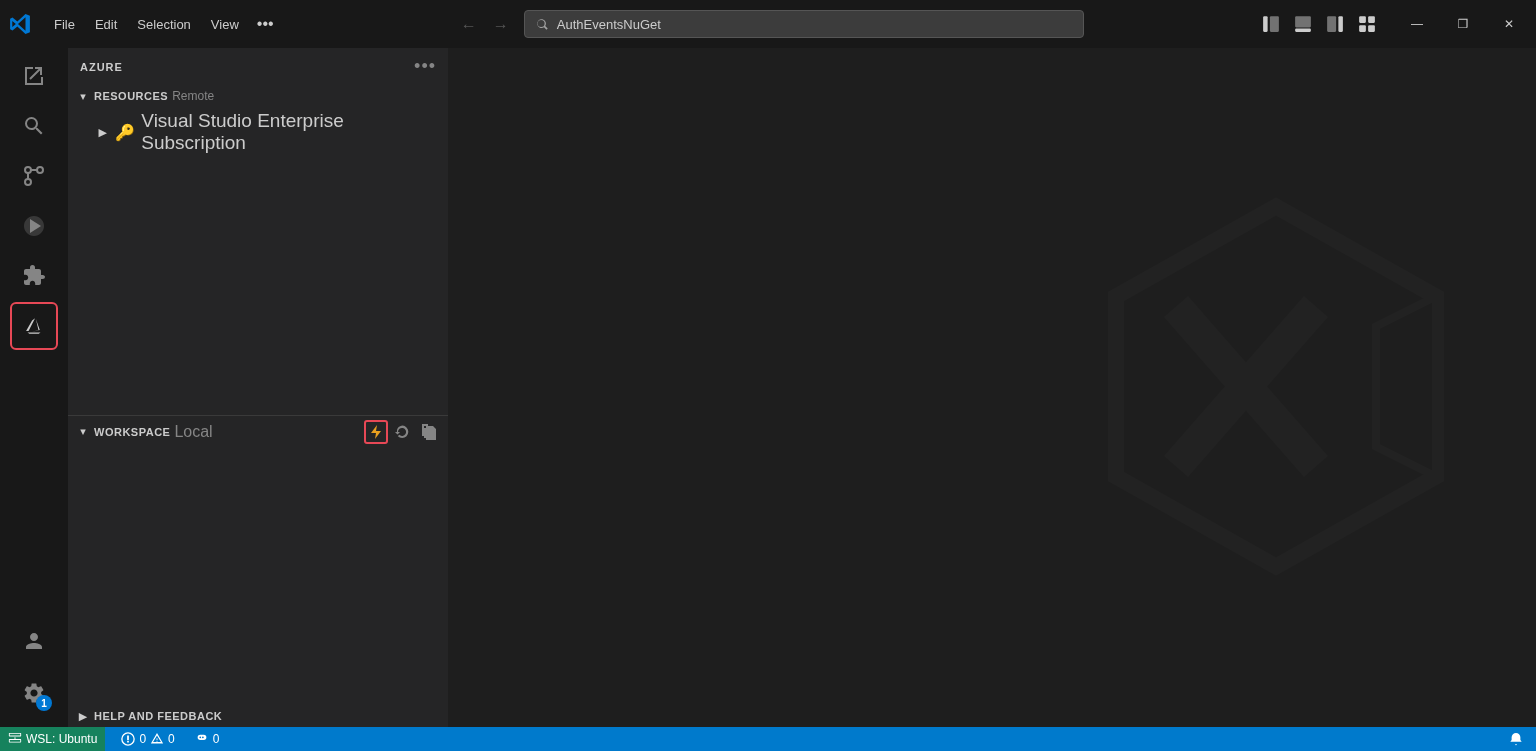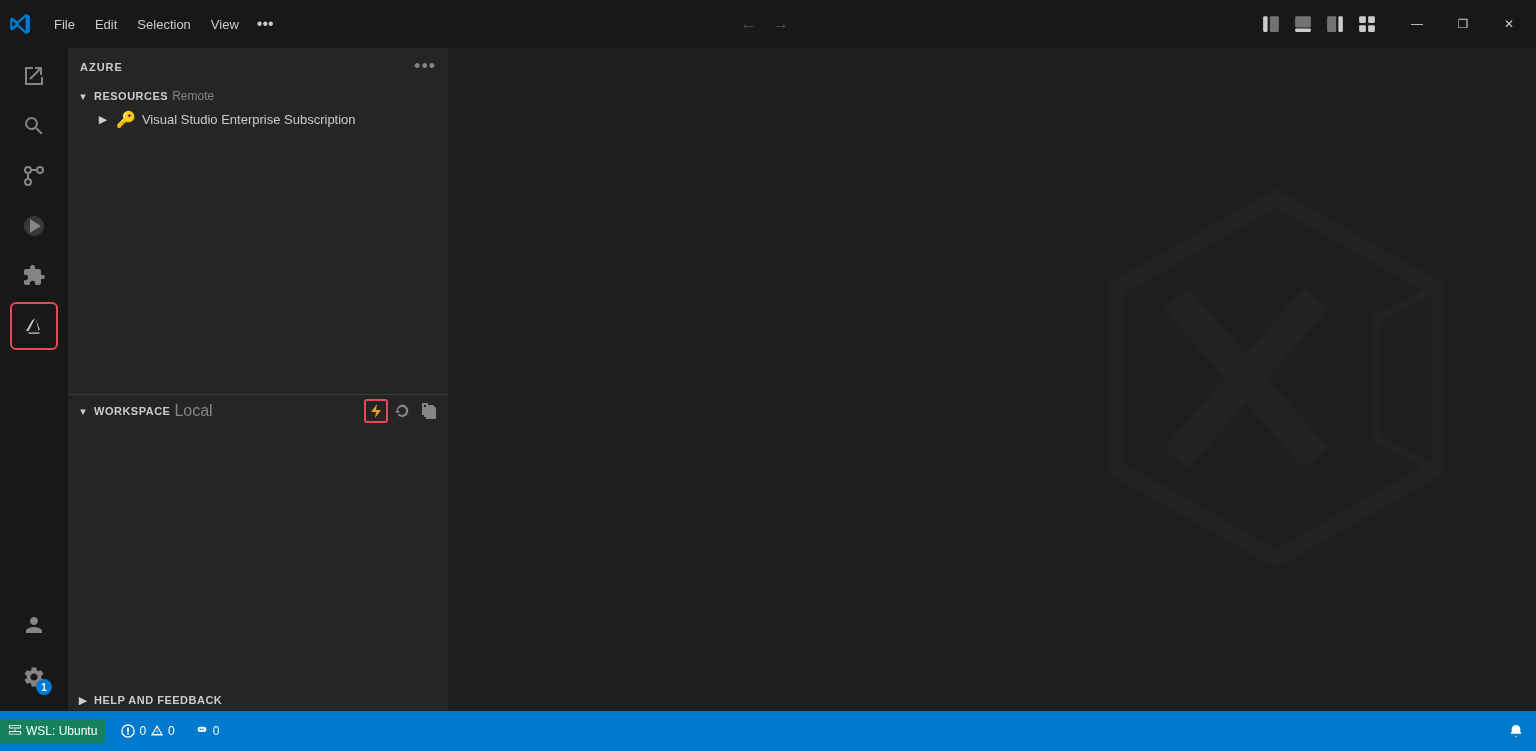--- a/index.html
+++ b/index.html
@@ -236,21 +236,21 @@
       display: flex;
       align-items: center;
       padding: 3px 8px 3px 28px;
       gap: 6px;
       cursor: pointer;
     }
     .key-icon {
       font-size: 16px;
     }
     .subscription-name {
-      font-size: 13px;
+      font-size: 19px;
       color: #cccccc;
     }
 
     
     .sidebar-divider {
       height: 1px;
       background: #3a3a3a;
       margin: 0;
     }
 
@@ -338,21 +338,21 @@
     .vscode-watermark {
       opacity: 0.07;
       position: absolute;
       right: 60px;
       top: 50%;
       transform: translateY(-50%);
     }
 
     
     .status-bar {
-      height: 40px;
+      height: 24px;
       background: #007acc;
       display: flex;
       align-items: center;
       padding: 0 8px;
       flex-shrink: 0;
     }
     .status-left {
       display: flex;
       align-items: center;
       gap: 12px;
@@ -408,20 +408,26 @@
     <div class="menu-item">Selection</div>
     <div class="menu-item">View</div>
     <div class="menu-dots">•••</div>
   </div>
   <div class="title-search">
     <div class="title-action-btn" style="margin-right:2px; color:#555">
       <span>←</span>
     </div>
     <div class="title-action-btn" style="margin-right:8px; color:#555">
       <span>→</span>
+    </div>
+    <div class="search-box">
+      <svg class="search-icon-svg" viewBox="0 0 16 16" fill="currentColor">
+        <path d="M11.7 10.3l2.8 2.8-1.4 1.4-2.8-2.8A5 5 0 1 1 11.7 10.3zm-4.7 1a4 4 0 1 0 0-8 4 4 0 0 0 0 8z"></path>
+      </svg>
+      <span>AuthEventsNuGet</span>
     </div>
   </div>
   <div class="title-actions">
     <div class="title-action-btn">
       <svg width="18" height="18" viewBox="0 0 16 16" fill="currentColor">
           <rect x="1" y="1" width="4" height="14" rx="1"></rect>
           <rect x="7" y="1" width="8" height="14" rx="1" opacity="0.5"></rect>
         </svg>
     </div>
     <div class="title-action-btn">

